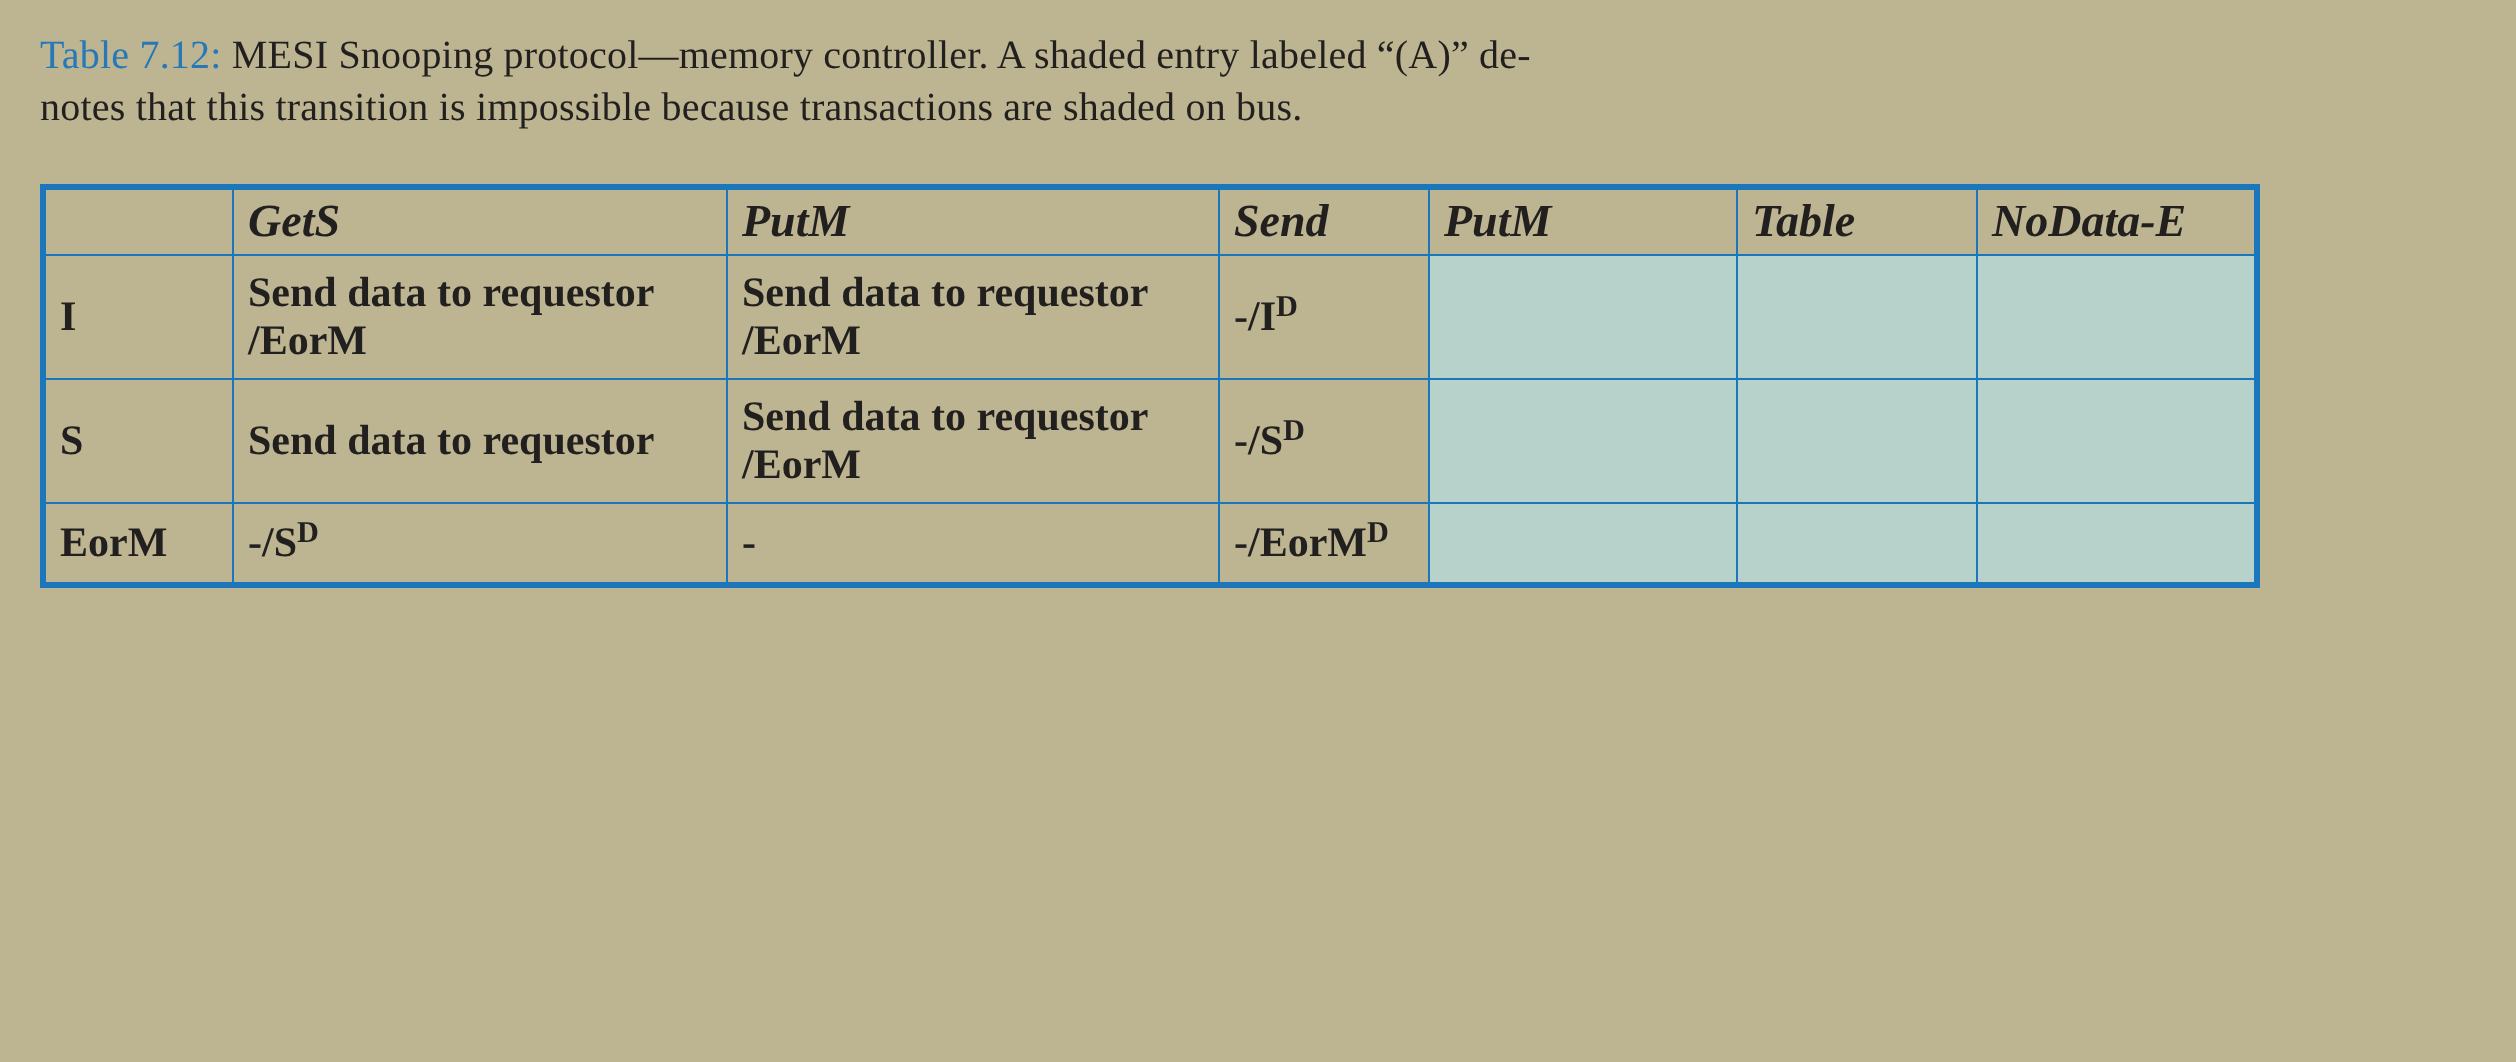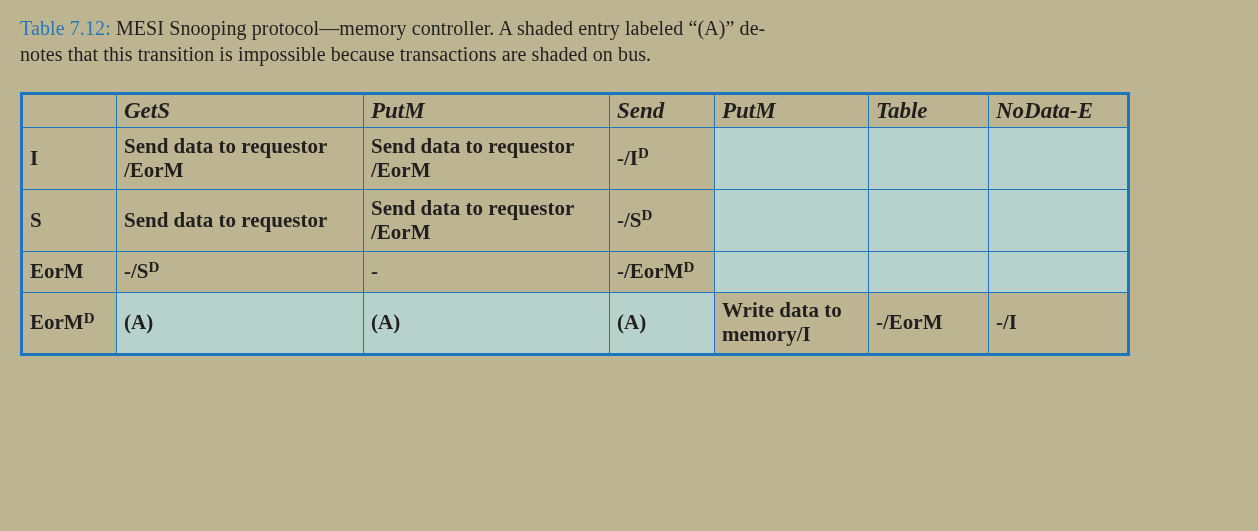--- a/index.html
+++ b/index.html
@@ -107,24 +107,15 @@
         </tr>
         <tr>
           <th>EorM</th>
           <td>-/S<sup>D</sup></td>
           <td>-</td>
           <td>-/EorM<sup>D</sup></td>
           <td class="shaded"></td>
           <td class="shaded"></td>
           <td class="shaded"></td>
         </tr>
-        <tr>
-          <th>EorM<sup>D</sup></th>
-          <td class="shaded">(A)</td>
-          <td class="shaded">(A)</td>
-          <td class="shaded">(A)</td>
-          <td>Write data to<br>memory/I</td>
-          <td>-/EorM</td>
-          <td>-/I</td>
-        </tr>
       </tbody>
   </table>
 </div>
 
 </body></html>

